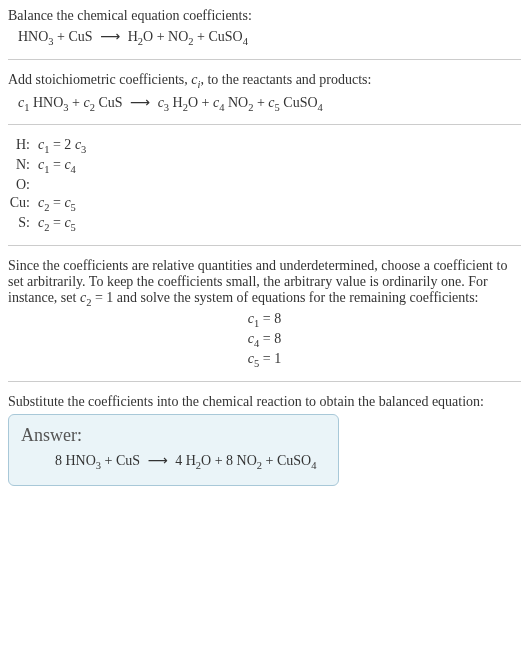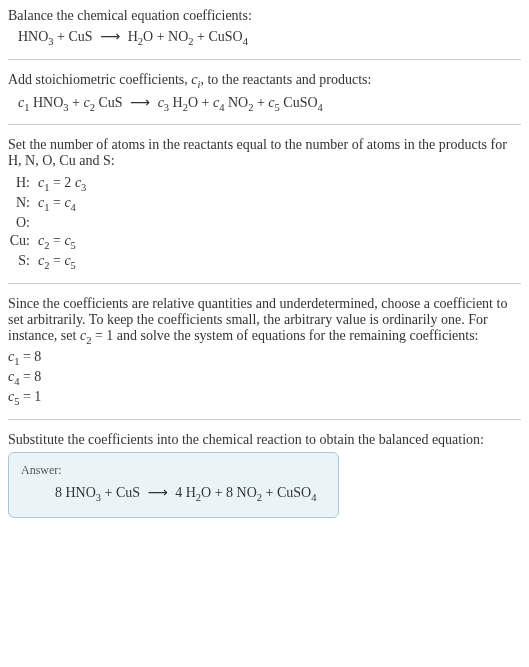--- a/index.html
+++ b/index.html
@@ -48,34 +48,35 @@
     .atom-label {
       width: 30px;
       text-align: right;
       padding-right: 8px;
     }
     .atom-eq {
       font-family: Georgia, serif;
     }
     .coef-list {
       margin: 4px 0;
+      text-align: center;
     }
     .coef-row {
       margin: 2px 0;
     }
     .answer-box {
       border: 1px solid #a8c8d8;
       background: #eaf4f8;
       border-radius: 6px;
       padding: 10px 12px;
       display: inline-block;
       margin-top: 4px;
     }
     .answer-label {
-      font-size: 12px;
+      font-size: 18px;
       color: #555;
       margin-bottom: 6px;
     }
     .answer-eq {
       padding-left: 24px;
     }
   </style>
 </head>
 <body>
 
@@ -93,21 +94,20 @@
     <span>Add stoichiometric coefficients, </span><span class="italic"><span>c</span><sub>i</sub></span><span>, to the reactants and products:</span>
   </div>
   <div class="equation">
     <span class="italic">c</span><sub>1</sub> HNO<sub>3</sub> + <span class="italic">c</span><sub>2</sub> CuS <span class="arrow">⟶</span> <span class="italic">c</span><sub>3</sub> H<sub>2</sub>O + <span class="italic">c</span><sub>4</sub> NO<sub>2</sub> + <span class="italic">c</span><sub>5</sub> CuSO<sub>4</sub>
   </div>
 </div>
 
 <hr>
 
 <div class="section">
-  <div>Set the number of atoms in the reactants equal to the number of atoms in the products for H, N, O, Cu and S:</div>
   <div class="atom-table">
     <div class="atom-row">
       <div class="atom-label">H:</div>
       <div class="atom-eq"><span class="italic">c</span><sub>1</sub> = 2 <span class="italic">c</span><sub>3</sub></div>
     </div>
     <div class="atom-row">
       <div class="atom-label">N:</div>
       <div class="atom-eq"><span class="italic">c</span><sub>1</sub> = <span class="italic">c</span><sub>4</sub></div>
     </div>
     <div class="atom-row">

